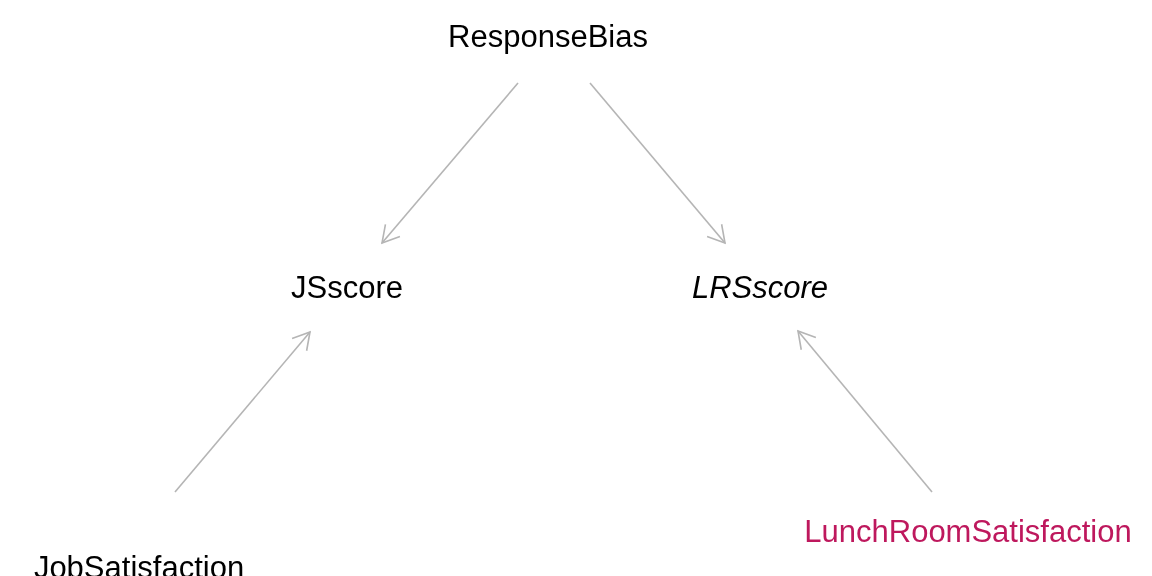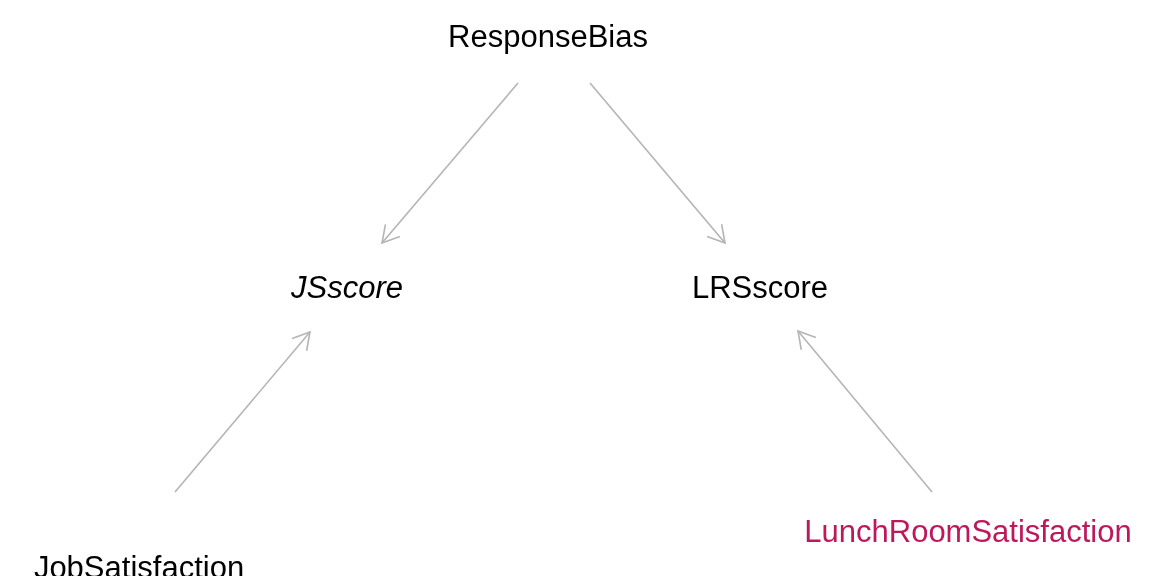--- a/index.html
+++ b/index.html
@@ -33,18 +33,18 @@
     </defs>
     <g id="edge-group">
         <line x1="518" y1="83" x2="382" y2="243" stroke="#b5b5b5" stroke-width="1.6" marker-end="url(#arrowhead)"></line>
         <line x1="590" y1="83" x2="725" y2="243" stroke="#b5b5b5" stroke-width="1.6" marker-end="url(#arrowhead)"></line>
         <line x1="175" y1="492" x2="310" y2="332" stroke="#b5b5b5" stroke-width="1.6" marker-end="url(#arrowhead)"></line>
         <line x1="932" y1="492" x2="798" y2="331" stroke="#b5b5b5" stroke-width="1.6" marker-end="url(#arrowhead)"></line>
       </g>
   </svg>
   <div id="nodes-layer">
       <div class="node-label" style="left: 548px; top: 36px; color: rgb(0, 0, 0);">ResponseBias</div>
-      <div class="node-label" style="left: 347px; top: 287px; color: rgb(0, 0, 0); font-style: italic;">JSscore</div>
-      <div class="node-label" style="left: 760px; top: 287px; color: rgb(0, 0, 0);">LRSscore</div>
+      <div class="node-label" style="left: 347px; top: 287px; color: rgb(0, 0, 0);">JSscore</div>
+      <div class="node-label" style="left: 760px; top: 287px; color: rgb(0, 0, 0); font-style: italic;">LRSscore</div>
       <div class="node-label" style="left: 139px; top: 531px; color: rgb(0, 0, 0); margin-top: 36px;">JobSatisfaction</div>
       <div class="node-label" style="left: 968px; top: 531px; color: #be185d;">LunchRoomSatisfaction</div>
     </div>
 </div>
 
 </body></html>

